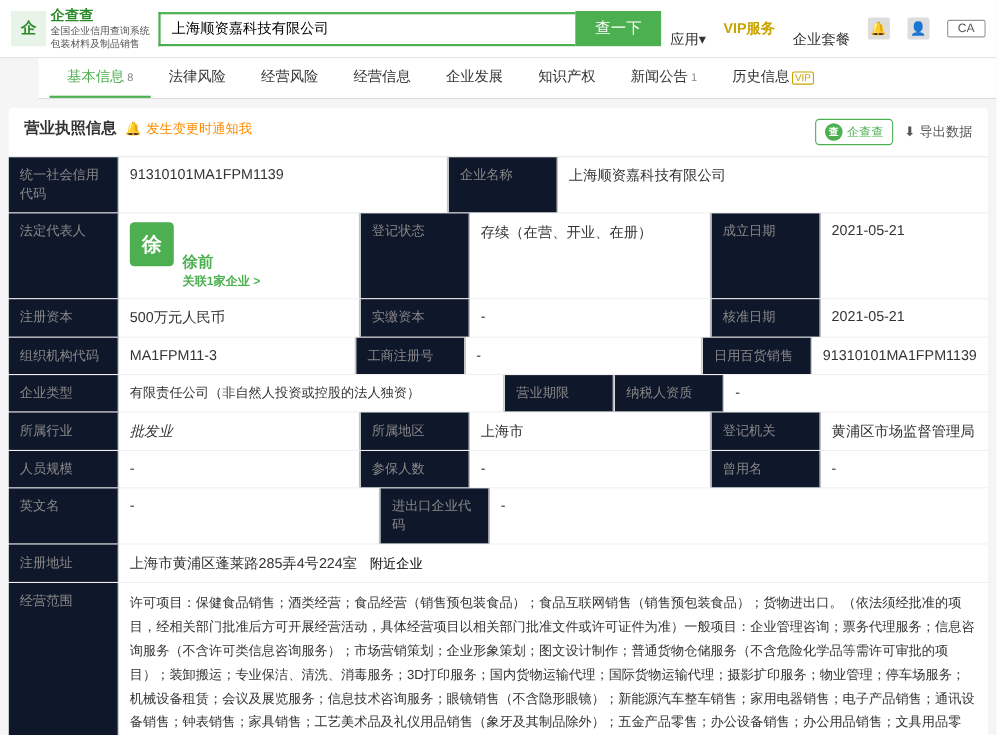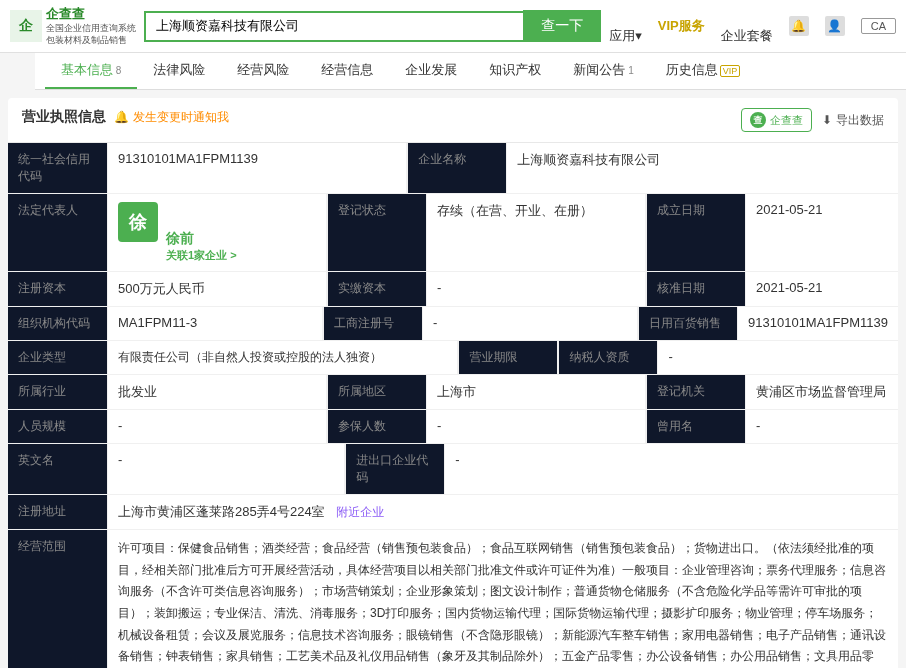--- a/index.html
+++ b/index.html
@@ -218,21 +218,21 @@
     .person-info { display: flex; flex-direction: column; }
     .person-name { color: #4CAF50; font-size: 14px; font-weight: bold; cursor: pointer; margin-top: 28px; }
     .person-link { color: #888; font-size: 11px; cursor: pointer; font-weight: bold; }
     .person-link span { color: #4CAF50; }
     
     
     .status-text { color: #4CAF50; }
 
     
     .addr-link {
-      color: #8b5cf6;
+      color: #000000;
       cursor: pointer;
       font-size: 12px;
     }
 
     
     .info-grid {
       width: 100%;
     }
     .info-row {
       display: flex;
@@ -382,21 +382,21 @@
     <div class="info-row">
       <div class="cell-label">企业类型</div>
       <div class="cell-value" style="flex:1.5;font-size:12px;">有限责任公司（非自然人投资或控股的法人独资）</div>
       <div class="cell-label middle">营业期限</div>
       <div class="cell-label middle">纳税人资质</div>
       <div class="cell-value last">-</div>
     </div>
 
     <div class="info-row">
       <div class="cell-label">所属行业</div>
-      <div class="cell-value" style="flex:1.5;">批发业</div>
+      <div class="cell-value" style="flex:1.5;font-style:italic;">批发业</div>
       <div class="cell-label middle">所属地区</div>
       <div class="cell-value" style="flex:1.5;">上海市</div>
       <div class="cell-label middle">登记机关</div>
       <div class="cell-value last">黄浦区市场监督管理局</div>
     </div>
 
     <div class="info-row">
       <div class="cell-label">人员规模</div>
       <div class="cell-value" style="flex:1.5;">-</div>
       <div class="cell-label middle">参保人数</div>

